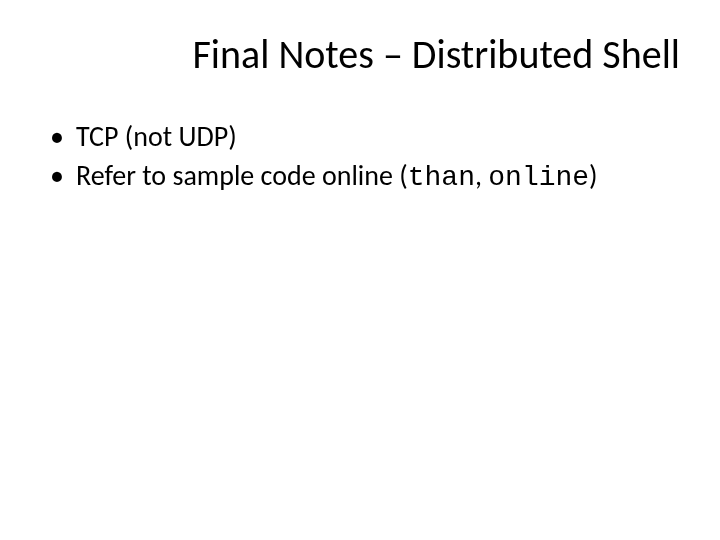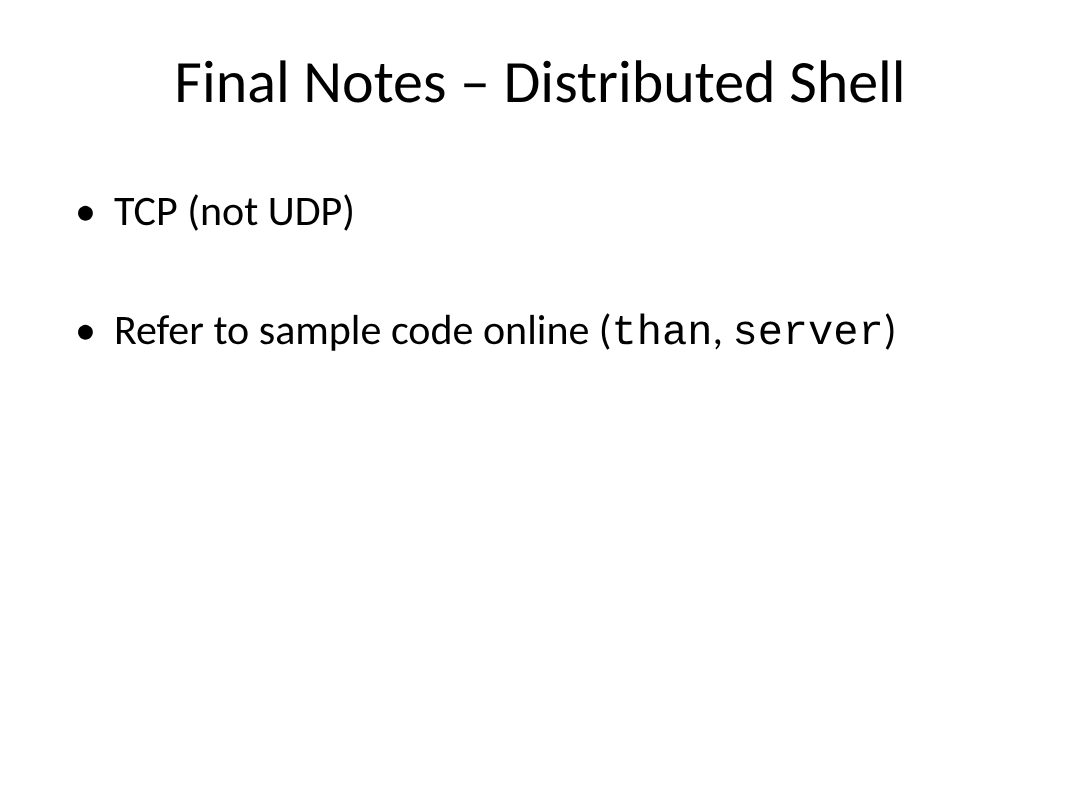--- a/index.html
+++ b/index.html
@@ -12,36 +12,35 @@
     color: #000;
   }
   .slide {
     box-sizing: border-box;
     width: 720px;
     height: 540px;
     padding: 20px 40px 40px 40px;
   }
   .title {
     font-size: 40px;
-    text-align: center;
+    text-align: right;
     margin: 10px 0 40px 0;
     font-weight: 400;
   }
   ul.lvl1 {
     list-style: none;
     padding-left: 10px;
     margin: 0;
     font-size: 28px;
     line-height: 1.25;
   }
   ul.lvl1 > li {
     position: relative;
     padding-left: 26px;
     margin-bottom: 4px;
-    margin-top: 44px;
   }
   ul.lvl1 > li::before {
     content: "•";
     position: absolute;
     left: 0;
     top: 0;
   }
   ul.lvl2 {
     list-style: none;
     padding-left: 28px;
@@ -68,18 +67,18 @@
   <h1 class="title">Final Notes – Distributed Shell</h1>
 
   <ul class="lvl1">
 
     <li>
       <span>TCP (not UDP)</span>
     </li>
 
 
     <li>
-      <span>Refer to sample code online (</span><span class="mono">than</span><span>, </span><span class="mono">server</span><span>)</span>
+      <span>Refer to sample code online (</span><span class="mono">than</span><span>, </span><span class="mono">online</span><span>)</span>
     </li>
 
 
   </ul>
 </div>
 
 </body></html>

